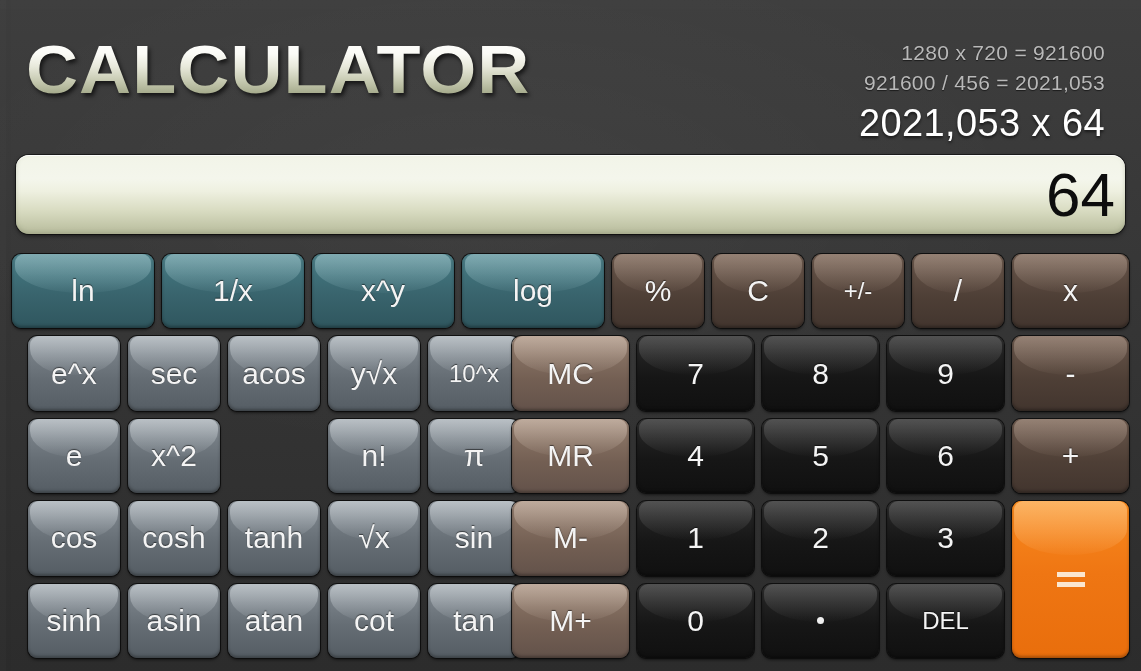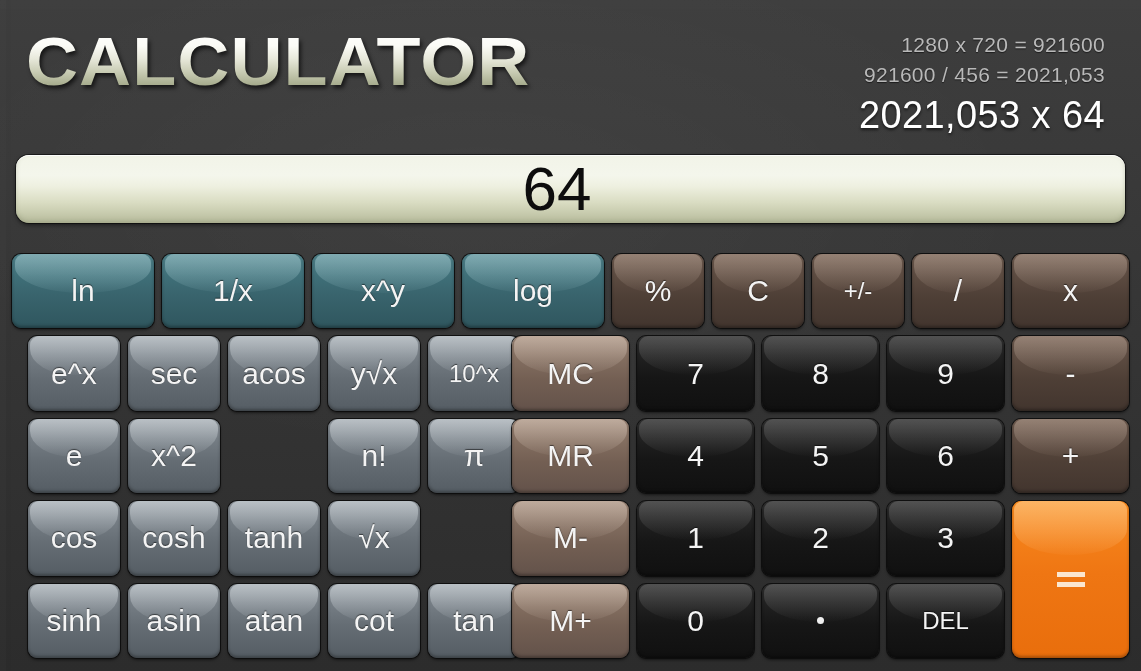--- a/index.html
+++ b/index.html
@@ -31,21 +31,21 @@
     background:
       linear-gradient(90deg, rgba(255,255,255,0.018) 0 6px, rgba(0,0,0,0) 6px 19px),
       linear-gradient(90deg, rgba(0,0,0,0.022) 0 11px, rgba(0,0,0,0) 11px 37px),
       linear-gradient(180deg, rgba(255,255,255,0.012) 0 9px, rgba(0,0,0,0) 9px 31px);
     opacity: .75;
   }
 
   
   .header {
     position: absolute;
-    top: 0; left: 0;
+    top: 8px; left: 0;
     width: 1141px;
     height: 152px;
     z-index: 3;
   }
 
   .title {
     position: absolute;
     left: 26px;
     top: 27px;
     font-family: "Liberation Sans Narrow", "Liberation Sans", sans-serif;
@@ -88,34 +88,34 @@
     white-space: nowrap;
     margin-top: 2px;
   }
 
   
   .display {
     position: absolute;
     left: 16px;
     top: 155px;
     width: 1109px;
-    height: 68px;
+    height: 79px;
     border-radius: 13px;
     background: linear-gradient(180deg,
         #f2f4e8 0%, #f4f6ec 30%, #eef0e0 46%,
         #d9dcc2 70%, #c2c6a8 90%, #b9bd9f 100%);
     box-shadow:
       0 2px 4px rgba(0,0,0,.55),
       0 0 0 1px rgba(20,20,20,.75),
       inset 0 1px 0 rgba(255,255,255,.85),
       inset 0 -2px 4px rgba(120,125,95,.35);
     display: flex;
     align-items: center;
-    justify-content: center;
-    padding-right: 27px;
+    justify-content: flex-end;
+    padding-right: 10px;
     z-index: 3;
   }
   .display-value {
     font-size: 62px;
     line-height: 62px;
     color: #0d0d0d;
     letter-spacing: 0px;
     font-weight: 400;
   }
 
@@ -414,20 +414,25 @@
       <div class="cell" style="grid-area: 4 / 9 / span 1 / span 4;">
         <button class="btn slate">
           <span>tanh</span>
         </button>
       </div>
       <div class="cell" style="grid-area: 4 / 13 / span 1 / span 4;">
         <button class="btn slate">
           <span>√x</span>
         </button>
       </div>
+      <div class="cell" style="grid-area: 4 / 17 / span 1 / span 4;">
+        <button class="btn slate">
+          <span>sin</span>
+        </button>
+      </div>
       <div class="cell" style="grid-area: 4 / 21 / span 1 / span 5;">
         <button class="btn taupe">
           <span>M-</span>
         </button>
       </div>
       <div class="cell" style="grid-area: 4 / 26 / span 1 / span 5;">
         <button class="btn dark">
           <span>1</span>
         </button>
       </div>

